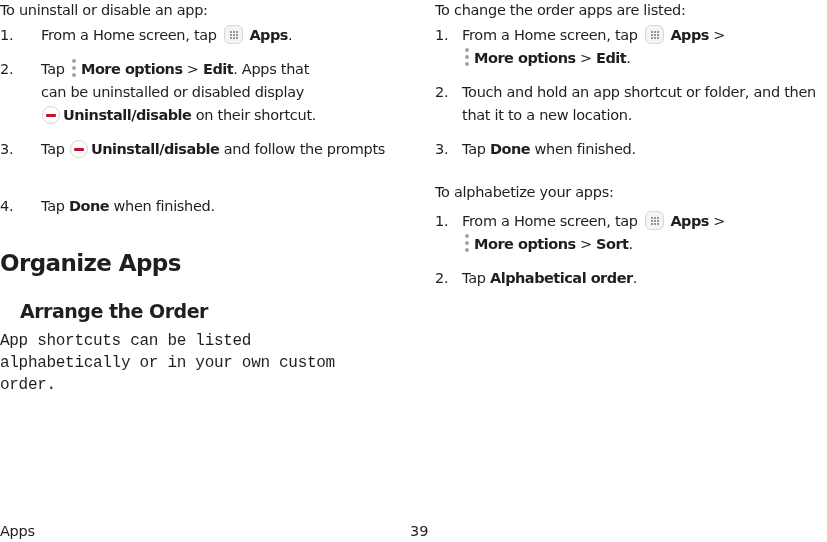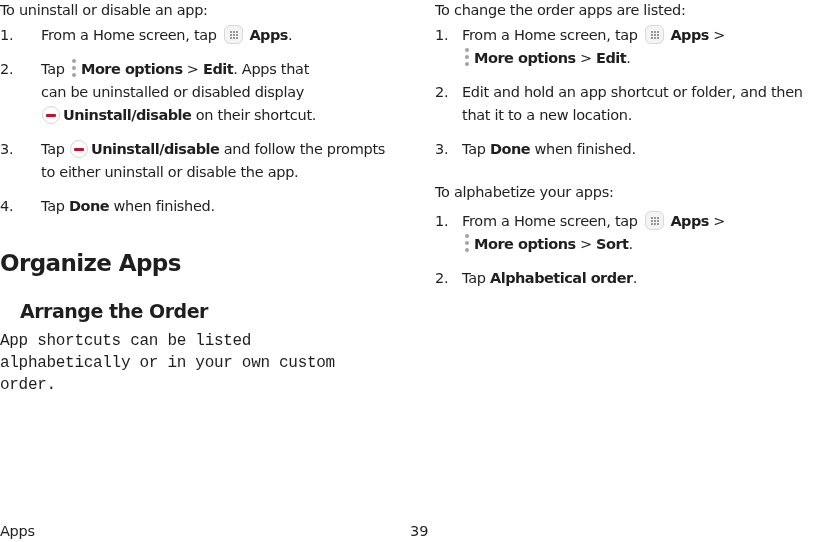--- a/index.html
+++ b/index.html
@@ -59,21 +59,20 @@
       <span>Tap </span><span class="more-icon"><i style="top:0"></i><i style="top:7px"></i><i style="top:14px"></i></span><b>More options</b><span> &gt; </span><b>Edit</b><span>. Apps that</span><br>
       <span>can be uninstalled or disabled display</span><br>
       <span class="remove-icon"><i></i></span><b>Uninstall/disable</b><span> on their shortcut.</span>
     </span>
   </div>
 
   <div class="step" style="top:138px;">
     <span class="num">3.</span>
     <span class="body">
       <span>Tap </span><span class="remove-icon"><i></i></span><b>Uninstall/disable</b><span> and follow the prompts</span><br>
-      <span>to either uninstall or disable the app.</span>
     </span>
   </div>
 
   <div class="step" style="top:195px;">
     <span class="num">4.</span>
     <span class="body">
       <span>Tap </span><b>Done</b><span> when finished.</span>
     </span>
   </div>
 
@@ -89,21 +88,21 @@
     <span class="num">1.</span>
     <span class="body">
       <span>From a Home screen, tap </span><span class="apps-icon"><i style="left:5px;top:5px"></i><i style="left:8px;top:5px"></i><i style="left:11px;top:5px"></i><i style="left:5px;top:8px"></i><i style="left:8px;top:8px"></i><i style="left:11px;top:8px"></i><i style="left:5px;top:11px"></i><i style="left:8px;top:11px"></i><i style="left:11px;top:11px"></i></span> <b>Apps</b><span> &gt;</span><br>
       <span class="more-icon"><i style="top:0"></i><i style="top:7px"></i><i style="top:14px"></i></span><b>More options</b><span> &gt; </span><b>Edit</b><span>.</span>
     </span>
   </div>
 
   <div class="step" style="top:81px;">
     <span class="num">2.</span>
     <span class="body">
-      <span>Edit and hold an app shortcut or folder, and then</span><br>
+      <span>Touch and hold an app shortcut or folder, and then</span><br>
       <span>that it to a new location.</span>
     </span>
   </div>
 
   <div class="step" style="top:138px;">
     <span class="num">3.</span>
     <span class="body">
       <span>Tap </span><b>Done</b><span> when finished.</span>
     </span>
   </div>

